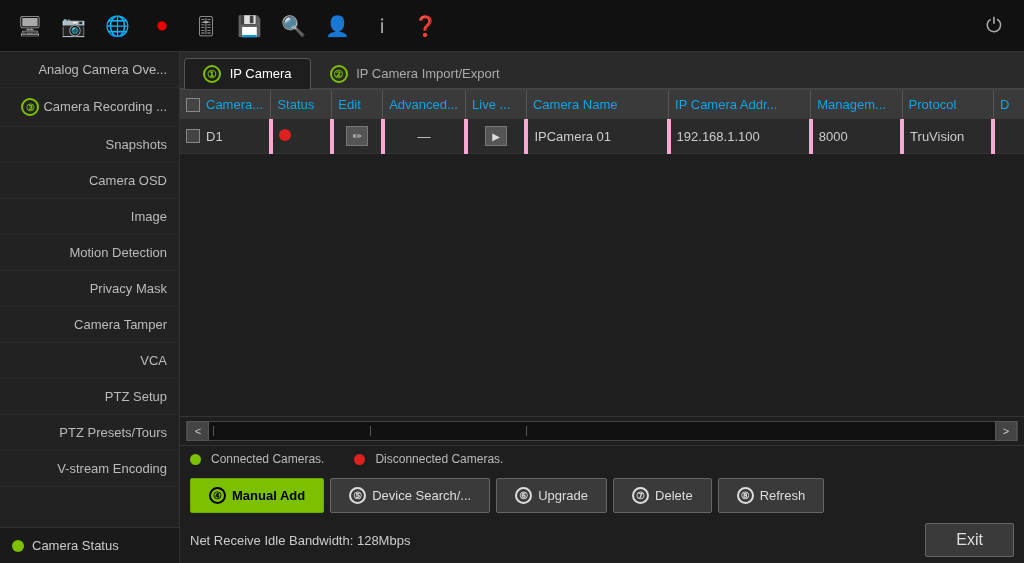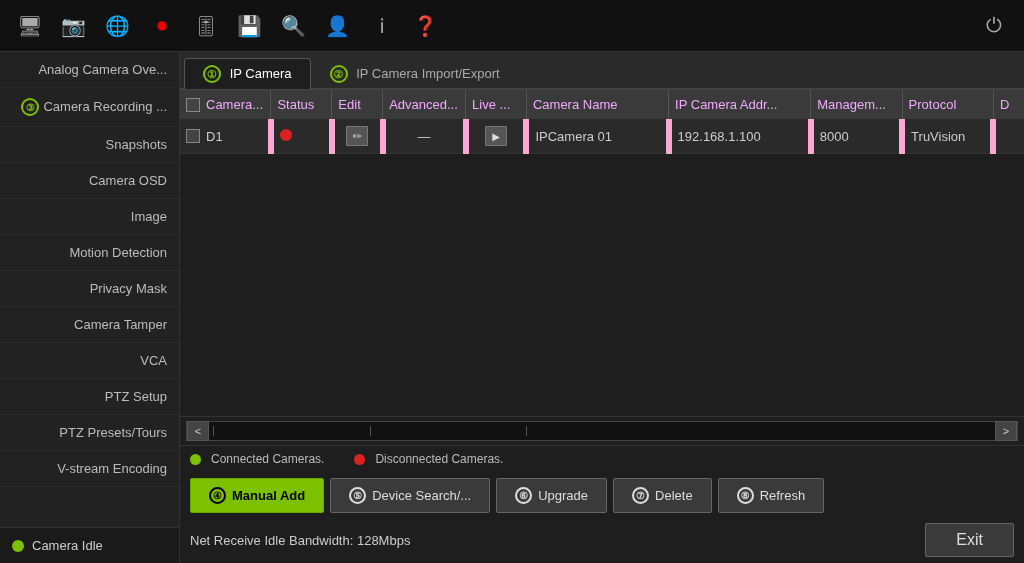--- a/index.html
+++ b/index.html
@@ -137,39 +137,39 @@
       flex-direction: column;
     }
 
     table {
       width: 100%;
       border-collapse: collapse;
       font-size: 13px;
     }
     thead tr {
       background: #3a3a3a;
-      color: #f0abfc;
+      color: #0ea5e9;
     }
     thead th {
       padding: 7px 6px;
       text-align: left;
       border-right: 1px solid #555;
       font-weight: normal;
       white-space: nowrap;
       overflow: hidden;
     }
     thead th:last-child { border-right: none; }
     tbody tr {
       background: #2a2a2a;
       border-bottom: 1px solid #333;
     }
     tbody tr:nth-child(even) { background: #252525; }
     tbody td {
       padding: 7px 6px;
-      border-right: 6px solid #f9a8d4;
+      border-right: 4px solid #f9a8d4;
       white-space: nowrap;
     }
     tbody td:last-child { border-right: none; }
 
     .checkbox-cell {
       display: flex;
       align-items: center;
       gap: 6px;
     }
     .cell-checkbox {
@@ -384,21 +384,21 @@
     <div class="sidebar-item">Motion Detection</div>
     <div class="sidebar-item">Privacy Mask</div>
     <div class="sidebar-item">Camera Tamper</div>
     <div class="sidebar-item">VCA</div>
     <div class="sidebar-item">PTZ Setup</div>
     <div class="sidebar-item">PTZ Presets/Tours</div>
     <div class="sidebar-item">V-stream Encoding</div>
 
     <div id="sidebar-footer">
       <div class="green-dot"></div>
-      <span>Camera Idle</span>
+      <span>Camera Status</span>
     </div>
   </div>
 
   <div id="content">
 
     <div id="tabs">
       <div class="tab active">
         <span class="tab-num">①</span>
         <span>IP Camera</span>
       </div>

